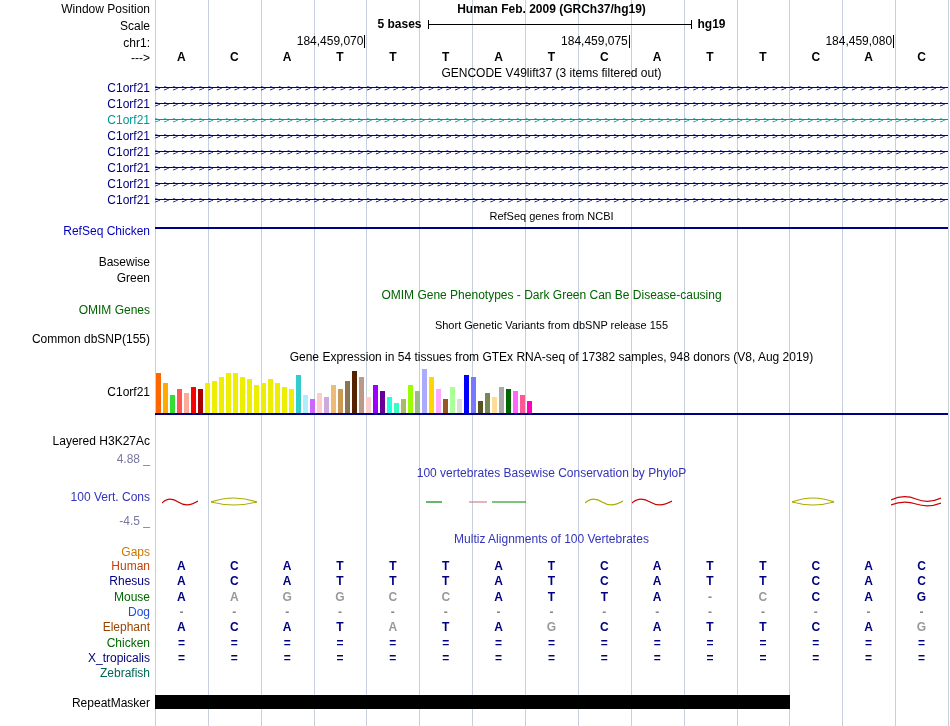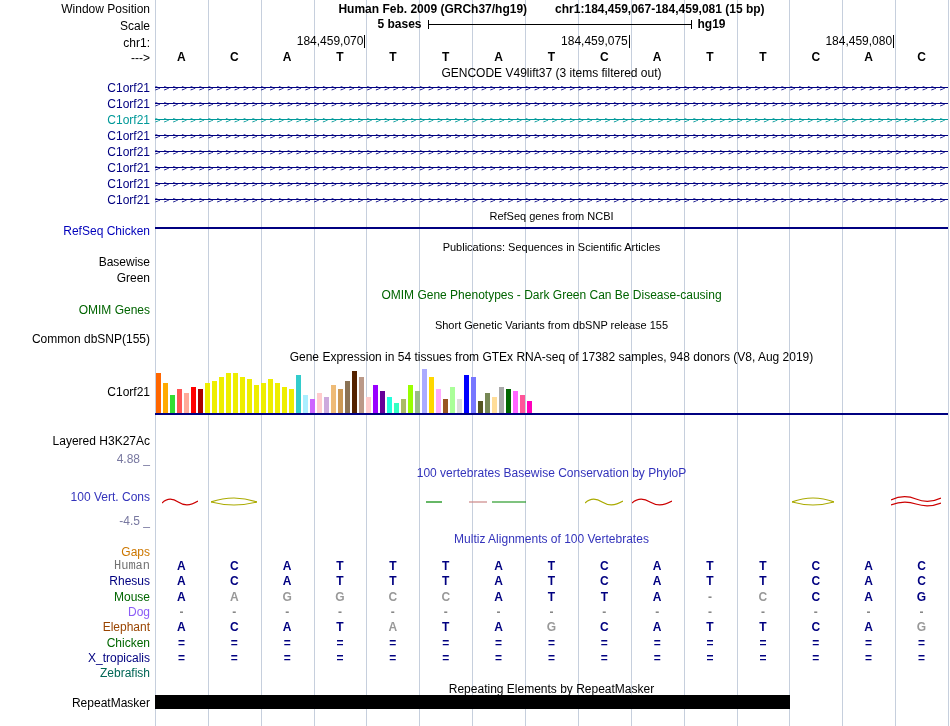--- a/index.html
+++ b/index.html
@@ -56,21 +56,20 @@
       <div class="gridline" style="left: 948px; background: rgb(198, 207, 221);"></div>
     </div>
 
   <div class="lbl" style="top:2px">Window Position</div>
   <div class="lbl" style="top:19px">Scale</div>
   <div class="lbl" style="top:36px">chr1:</div>
   <div class="lbl" style="top:51px">---&gt;</div>
 
   <div class="track title-row" style="top:2px">
     <span>Human Feb. 2009 (GRCh37/hg19)</span>
-    <span>chr1:184,459,067-184,459,081 (15 bp)</span>
   </div>
   <div class="track scale-row" style="top:18px">
     <span>5 bases</span>
     <div class="scalebar"></div>
     <span>hg19</span>
   </div>
   <div id="ruler">
       <div class="tick" style="left: 269.467px;">184,459,070</div>
       <div class="tick" style="left: 533.8px;">184,459,075</div>
       <div class="tick" style="left: 798.133px;">184,459,080</div>
@@ -126,21 +125,20 @@
       <div class="generow" style="top: 192px;">
         <div class="geneline" style="background: rgb(0, 0, 128);"></div>
         <div class="genearrows" style="color: rgb(0, 0, 128);">&gt;&gt;&gt;&gt;&gt;&gt;&gt;&gt;&gt;&gt;&gt;&gt;&gt;&gt;&gt;&gt;&gt;&gt;&gt;&gt;&gt;&gt;&gt;&gt;&gt;&gt;&gt;&gt;&gt;&gt;&gt;&gt;&gt;&gt;&gt;&gt;&gt;&gt;&gt;&gt;&gt;&gt;&gt;&gt;&gt;&gt;&gt;&gt;&gt;&gt;&gt;&gt;&gt;&gt;&gt;&gt;&gt;&gt;&gt;&gt;&gt;&gt;&gt;&gt;&gt;&gt;&gt;&gt;&gt;&gt;&gt;&gt;&gt;&gt;&gt;&gt;&gt;&gt;&gt;&gt;&gt;&gt;&gt;&gt;&gt;&gt;&gt;&gt;&gt;&gt;&gt;&gt;&gt;&gt;&gt;&gt;&gt;&gt;&gt;&gt;&gt;&gt;&gt;&gt;&gt;&gt;&gt;&gt;&gt;&gt;&gt;&gt;&gt;&gt;&gt;&gt;&gt;&gt;&gt;&gt;</div>
       </div>
     </div>
 
   <div class="ttl small" style="top:209px">RefSeq genes from NCBI</div>
   <div class="hline" style="top: 227px; height: 2px; background: rgb(0, 0, 128);"></div>
   <div class="lbl" style="top: 224px; color: rgb(0, 0, 187);">RefSeq Chicken</div>
 
-  <div class="ttl small" style="top:240px">Publications: Sequences in Scientific Articles</div>
   <div class="lbl" style="top:255px">Basewise</div>
   <div class="lbl" style="top:271px">Green</div>
 
   <div class="ttl" style="top: 288px; color: rgb(0, 100, 0);">OMIM Gene Phenotypes - Dark Green Can Be Disease-causing</div>
   <div class="lbl" style="top: 303px; color: rgb(0, 100, 0);">OMIM Genes</div>
 
   <div class="ttl small" style="top:318px">Short Genetic Variants from dbSNP release 155</div>
   <div class="lbl" style="top:332px">Common dbSNP(155)</div>
 
   <div class="ttl" style="top:350px">Gene Expression in 54 tissues from GTEx RNA-seq of 17382 samples, 948 donors (V8, Aug 2019)</div>
@@ -376,33 +374,32 @@
         <span>&nbsp;</span>
         <span>&nbsp;</span>
         <span>&nbsp;</span>
         <span>&nbsp;</span>
         <span>&nbsp;</span>
         <span>&nbsp;</span>
         <span>&nbsp;</span>
       </div>
     </div>
 
-  <div class="ttl" style="top:682px">Repeating Elements by RepeatMasker</div>
   <div class="lbl" style="top:696px">RepeatMasker</div>
   <div class="repeat-bar" style="left: 155px; width: 635px; background: rgb(0, 0, 0);"></div>
 
 <div class="lbl" style="top: 81px; color: rgb(0, 0, 128);">C1orf21</div>
     <div class="lbl" style="top: 97px; color: rgb(0, 0, 128);">C1orf21</div>
     <div class="lbl" style="top: 113px; color: rgb(0, 153, 153);">C1orf21</div>
     <div class="lbl" style="top: 129px; color: rgb(0, 0, 128);">C1orf21</div>
     <div class="lbl" style="top: 145px; color: rgb(0, 0, 128);">C1orf21</div>
     <div class="lbl" style="top: 161px; color: rgb(0, 0, 128);">C1orf21</div>
     <div class="lbl" style="top: 177px; color: rgb(0, 0, 128);">C1orf21</div>
     <div class="lbl" style="top: 193px; color: rgb(0, 0, 128);">C1orf21</div>
-    <div class="lbl" style="top: 559px; color: #737373; font-family: Liberation Mono, monospace;">Human</div>
+    <div class="lbl" style="top: 559px; color: #c2410c;">Human</div>
     <div class="lbl" style="top: 574px; color: rgb(0, 0, 128);">Rhesus</div>
     <div class="lbl" style="top: 590px; color: rgb(0, 102, 0);">Mouse</div>
-    <div class="lbl" style="top: 605px; color: #8b5cf6;">Dog</div>
+    <div class="lbl" style="top: 605px; color: #1d4ed8;">Dog</div>
     <div class="lbl" style="top: 620px; color: rgb(153, 68, 0);">Elephant</div>
     <div class="lbl" style="top: 636px; color: rgb(0, 102, 0);">Chicken</div>
     <div class="lbl" style="top: 651px; color: rgb(0, 0, 128);">X_tropicalis</div>
     <div class="lbl" style="top: 666px; color: rgb(0, 102, 85);">Zebrafish</div>
   </div>
 
 </body></html>

